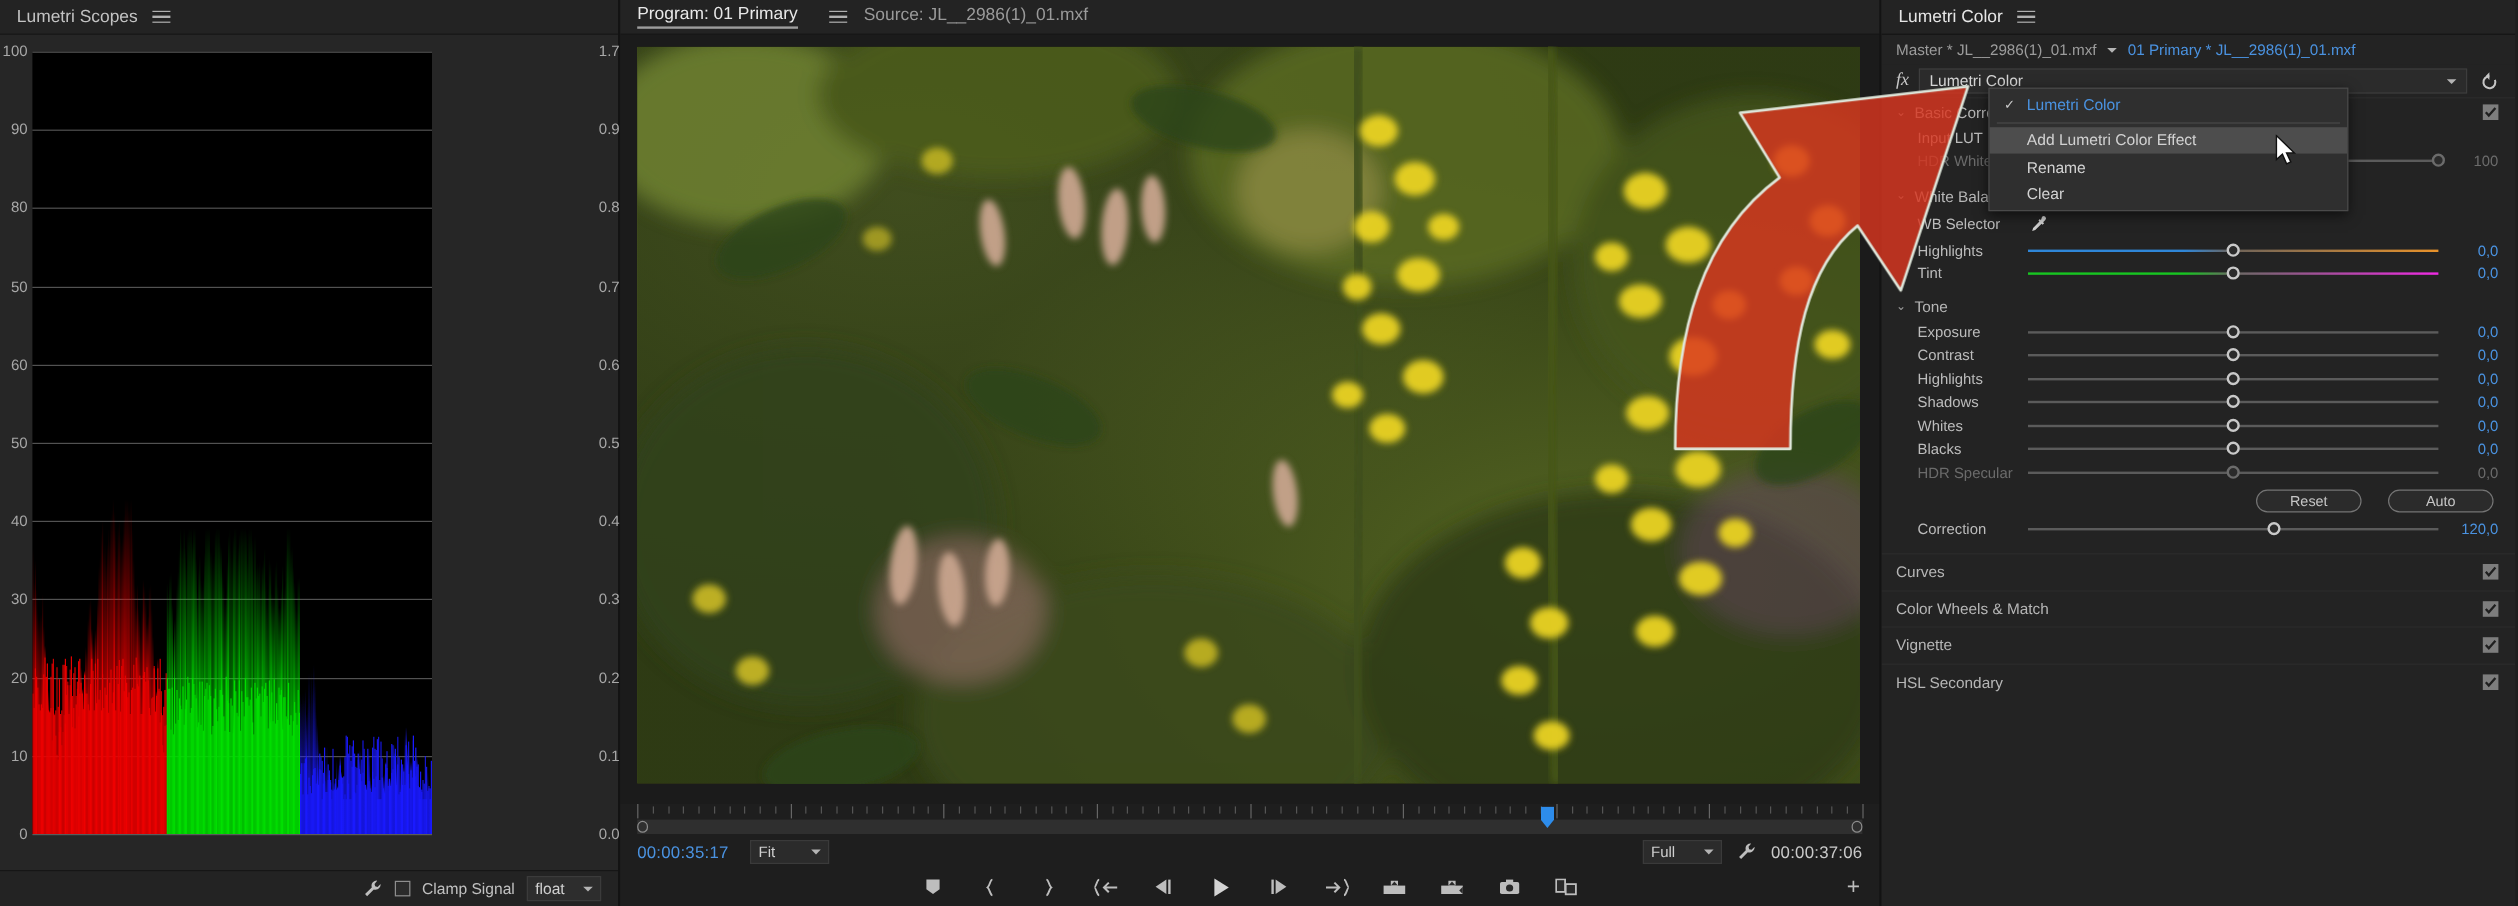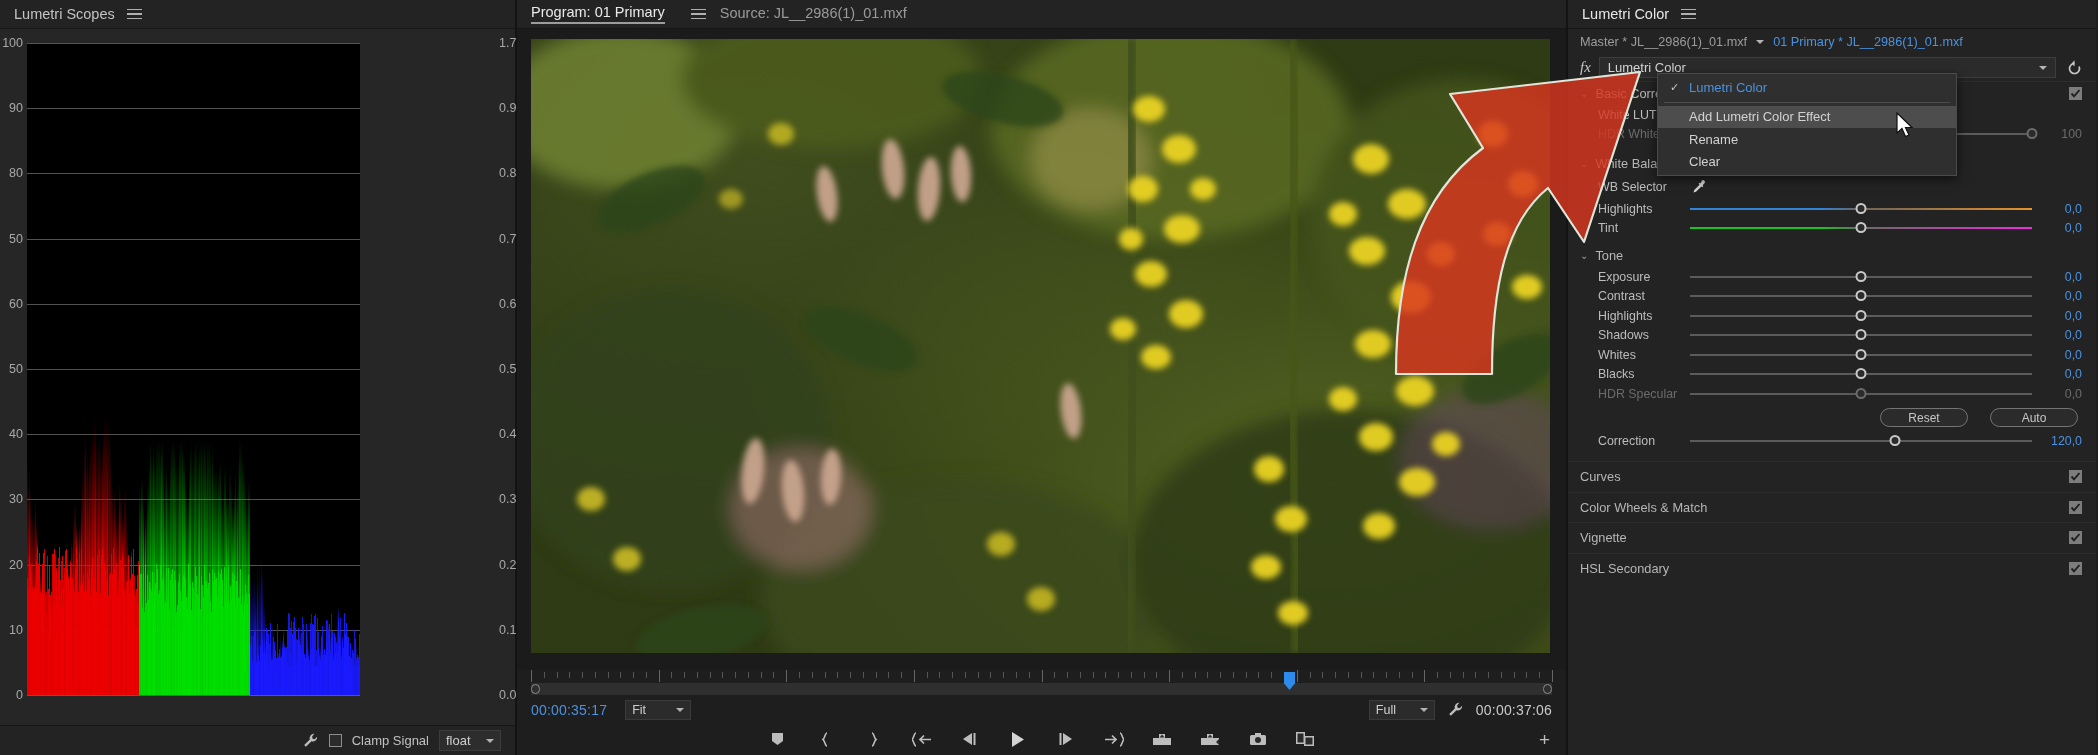--- a/index.html
+++ b/index.html
@@ -1246,21 +1246,21 @@
       <div class="sec-head">
         <span class="twisty">⌄</span>
         <span>Basic Correction</span>
         <span class="sec-chk">
           <svg viewBox="0 0 11 11">
               <path d="M1.5 5.5 4 8.3 9.5 2" stroke="#1f1f1f" stroke-width="1.9" fill="none"></path>
             </svg>
         </span>
       </div>
       <div class="param">
-        <span class="plabel label-only">White LUT</span>
+        <span class="plabel label-only">Input LUT</span>
       </div>
       <div class="param dim">
         <span class="plabel">HDR White</span>
         <span class="slider">
             <span class="track"></span>
             <span class="knob" style="left:100%"></span>
           </span>
         <span class="pval">100</span>
       </div>
 

